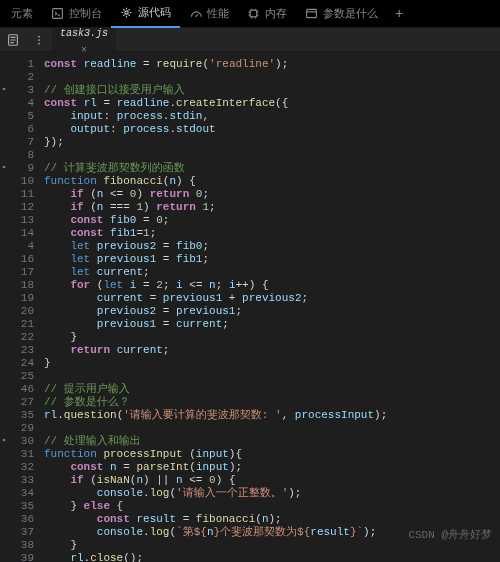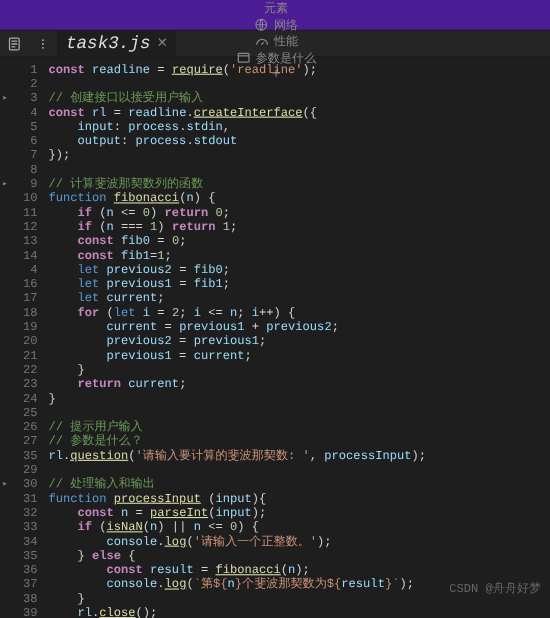--- a/index.html
+++ b/index.html
@@ -8,26 +8,25 @@
   font-family: Consolas, "Courier New", monospace;
   font-size: 11px;
   color: #d4d4d4;
   width: 500px;
   height: 562px;
   overflow: hidden;
   position: relative;
 }
 .topbar {
   height: 28px;
-  background: #4c1d95;
+  background: #000000;
   display: flex;
   align-items: center;
   border-bottom: 1px solid #1a1a1a;
   padding-left: 2px;
-  flex-direction: column;
 }
 .topbar-item {
   display: flex;
   align-items: center;
   gap: 5px;
   padding: 0 9px;
   height: 28px;
   color: #888;
   cursor: pointer;
   font-size: 11px;
@@ -47,22 +46,23 @@
 }
 .page-ic { width: 14px; height: 14px; margin: 0 6px; }
 .filetab {
   background: #1e1e1e;
   height: 100%;
   display: flex;
   align-items: center;
   padding: 0 8px;
   gap: 6px;
   color: #ddd;
-  font-size: 16px;
+  font-size: 10px;
   font-style: italic;
+  flex-direction: column;
 }
 .close-x { color: #888; font-style: normal; cursor: pointer; }
 .editor {
   display: flex;
   height: calc(100% - 52px);
 }
 .gutter {
   width: 34px;
   text-align: right;
   padding-right: 10px;
@@ -77,21 +77,21 @@
   padding-top: 6px;
   font-size: 11px;
   line-height: 13px;
   white-space: pre;
 }
 .line { height: 13px; }
 .fold { position: absolute; left: 2px; width: 8px; color: #888; font-size: 8px; }
 .foldcol { width: 10px; position: relative; }
 .kw { color: #c586c0; font-weight: bold; }
 .kw2 { color: #569cd6; }
-.fn { color: #dcdcaa; text-decoration: underline; }
+.fn { color: #dcdcaa; }
 .str { color: #ce9178; }
 .num { color: #b5cea8; }
 .cmt { color: #6a9955; }
 .id { color: #9cdcfe; }
 .op { color: #d4d4d4; }
 .watermark {
   position: absolute;
   bottom: 20px;
   right: 8px;
   color: #666;
@@ -100,31 +100,45 @@
 }
 </style>
 </head>
 <body>
 
 <div class="topbar">
   <div class="topbar-item">
     <span>元素</span>
   </div>
   <div class="topbar-item">
-    <svg class="ic" viewBox="0 0 16 16" fill="none" stroke="#888" stroke-width="1.2">
-        <circle cx="8" cy="8" r="6"></circle>
-        <path d="M2 8h12M8 2c2 3 2 9 0 12M8 2c-2 3-2 9 0 12"></path>
-      </svg>
-    <span>网络</span>
+    <svg class="ic" viewBox="0 0 16 16" fill="none" stroke="#888" stroke-width="1.4">
+        <rect x="2" y="2" width="12" height="12" rx="1"></rect>
+        <path d="M5 6l2 2-2 2M8 10h3"></path>
+      </svg>
+    <span>控制台</span>
+  </div>
+  <div class="topbar-item active">
+    <svg class="ic" viewBox="0 0 16 16" fill="none" stroke="#ccc" stroke-width="1.4">
+        <circle cx="8" cy="8" r="2"></circle>
+        <path d="M8 2v2M8 12v2M2 8h2M12 8h2M4 4l1.5 1.5M10.5 10.5L12 12M4 12l1.5-1.5M10.5 5.5L12 4"></path>
+      </svg>
+    <span>源代码</span>
   </div>
   <div class="topbar-item">
     <svg class="ic" viewBox="0 0 16 16" fill="none" stroke="#888" stroke-width="1.4">
         <path d="M3 12a6 6 0 0112 0M8 12l3-3"></path>
       </svg>
     <span>性能</span>
+  </div>
+  <div class="topbar-item">
+    <svg class="ic" viewBox="0 0 16 16" fill="none" stroke="#888" stroke-width="1.4">
+        <rect x="4" y="4" width="8" height="8"></rect>
+        <path d="M6 2v2M10 2v2M6 12v2M10 12v2M2 6h2M2 10h2M12 6h2M12 10h2"></path>
+      </svg>
+    <span>内存</span>
   </div>
   <div class="topbar-item">
     <svg class="ic" viewBox="0 0 16 16" fill="none" stroke="#888" stroke-width="1.4">
         <rect x="2" y="3" width="12" height="10" rx="1"></rect>
         <path d="M2 6h12"></path>
       </svg>
     <span>参数是什么</span>
   </div>
   <div class="plus">+</div>
 </div>
@@ -170,21 +184,21 @@
       <div class="line">16</div>
       <div class="line">17</div>
       <div class="line">18</div>
       <div class="line">19</div>
       <div class="line">20</div>
       <div class="line">21</div>
       <div class="line">22</div>
       <div class="line">23</div>
       <div class="line">24</div>
       <div class="line">25</div>
-      <div class="line">26</div>
+      <div class="line">46</div>
       <div class="line">27</div>
       <div class="line">35</div>
       <div class="line">29</div>
       <div class="line">30</div>
       <div class="line">31</div>
       <div class="line">32</div>
       <div class="line">33</div>
       <div class="line">34</div>
       <div class="line">35</div>
       <div class="line">36</div>

